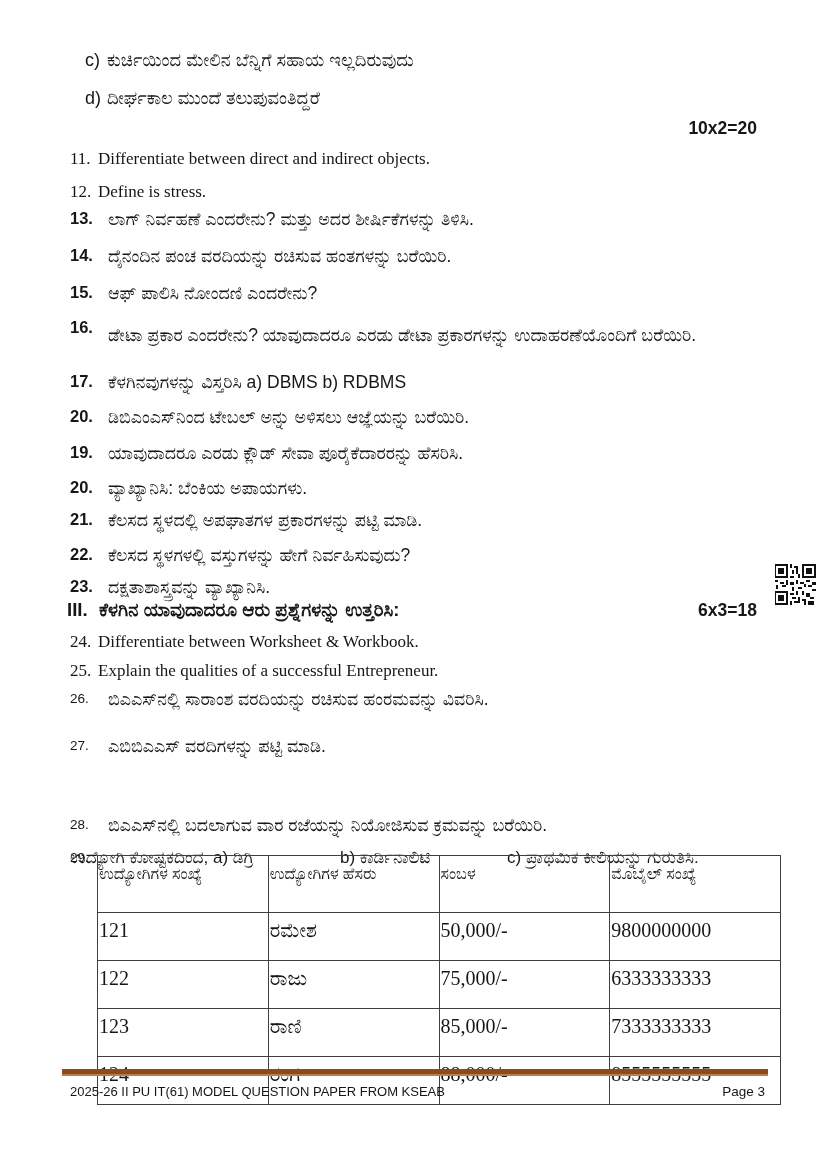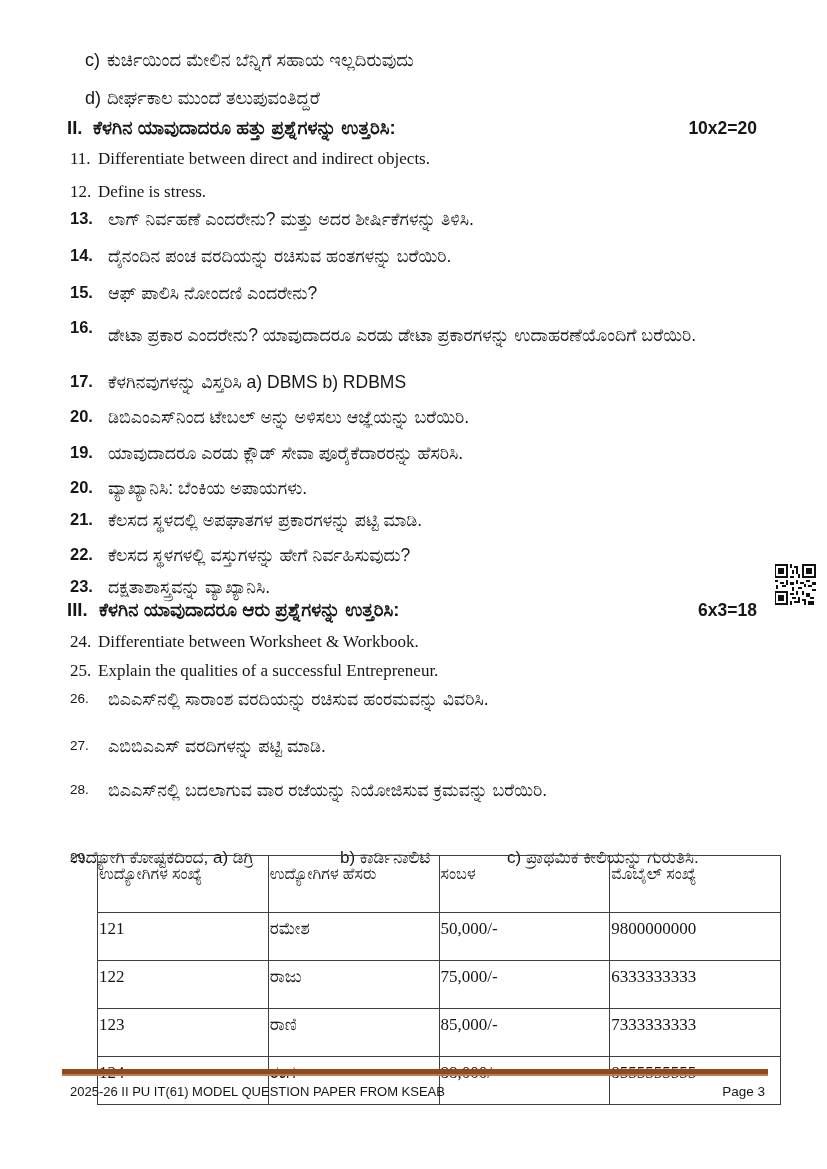--- a/index.html
+++ b/index.html
@@ -36,21 +36,21 @@
   
   table.emp{
     position:absolute;left:97px;top:855px;width:684px;
     border-collapse:collapse;table-layout:fixed;
     font-family:"Liberation Serif","DejaVu Serif",serif;
   }
   table.emp th,table.emp td{
     border:1px solid #3f3f3f;text-align:left;vertical-align:top;
   }
   table.emp th{height:46px;padding-top:9px;font-size:16px;font-weight:normal;}
-  table.emp td{height:40px;padding-top:6px;font-size:17px;}
+  table.emp td{height:40px;padding-top:6px;font-size:20px;}
   
   .footer-rule{
     position:absolute;left:62px;top:1069px;width:706px;height:5px;
     background:#8E4A1E;border-bottom:2px solid #BC7C4D;
   }
   .footer-left{position:absolute;left:70px;top:1084px;font-size:13px;}
   .footer-right{position:absolute;right:62px;top:1084px;font-size:13.5px;}
   
   .qr{position:absolute;left:772px;top:564px;width:46px;height:41px;}
 </style>
@@ -61,24 +61,20 @@
 
   <div class="line opt" style="top:50px">
     <span class="olabel">c)</span>
     <span>ಕುರ್ಚಿಯಿಂದ ಮೇಲಿನ ಬೆನ್ನಿಗೆ ಸಹಾಯ ಇಲ್ಲದಿರುವುದು</span>
   </div>
   <div class="line opt" style="top:88px">
     <span class="olabel">d)</span>
     <span>ದೀರ್ಘಕಾಲ ಮುಂದೆ ತಲುಪುವಂತಿದ್ದರೆ</span>
   </div>
 
-  <div class="line sec" style="top:117px">
-    <span class="sno">II.</span>
-    <span>ಕೆಳಗಿನ ಯಾವುದಾದರೂ ಹತ್ತು ಪ್ರಶ್ನೆಗಳನ್ನು ಉತ್ತರಿಸಿ:</span>
-  </div>
   <div class="marks" style="top:118px">10x2=20</div>
 
   <div class="line q q-en" style="top:149px">
     <span class="qno">11.</span>
     <span class="qtext">Differentiate between direct and indirect objects.</span>
   </div>
   <div class="line q q-en" style="top:182px">
     <span class="qno">12.</span>
     <span class="qtext">Define is stress.</span>
   </div>
@@ -192,21 +188,21 @@
     <span class="qtext">Explain the qualities of a successful Entrepreneur.</span>
   </div>
   <div class="line q q-kn q-kn-sm" style="top:689px">
     <span class="qno">26.</span>
     <span class="qtext">ಬಿಎಎಸ್‌ನಲ್ಲಿ ಸಾರಾಂಶ ವರದಿಯನ್ನು ರಚಿಸುವ ಹಂರಮವನ್ನು ವಿವರಿಸಿ.</span>
   </div>
   <div class="line q q-kn q-kn-sm" style="top:736px">
     <span class="qno">27.</span>
     <span class="qtext">ಎಬಿಬಿಎಎಸ್ ವರದಿಗಳನ್ನು ಪಟ್ಟಿ ಮಾಡಿ.</span>
   </div>
-  <div class="line q q-kn q-kn-sm" style="top:780px">
+  <div class="line q q-kn q-kn-sm" style="top:815px">
     <span class="qno">28.</span>
     <span class="qtext">ಬಿಎಎಸ್‌ನಲ್ಲಿ ಬದಲಾಗುವ ವಾರ ರಜೆಯನ್ನು ನಿಯೋಜಿಸುವ ಕ್ರಮವನ್ನು ಬರೆಯಿರಿ.</span>
   </div>
   <div class="q29" style="top:848px">
     <span class="p-a">
       <span class="qno">29.</span>
       <span>ಉದ್ಯೋಗಿ ಕೋಷ್ಟಕದಿಂದ, a) ಡಿಗ್ರಿ</span>
     </span>
     <span class="p-b">b) ಕಾರ್ಡಿನಾಲಿಟಿ</span>
     <span class="p-c">c) ಪ್ರಾಥಮಿಕ ಕೀಲಿಯನ್ನು ಗುರುತಿಸಿ.</span>

